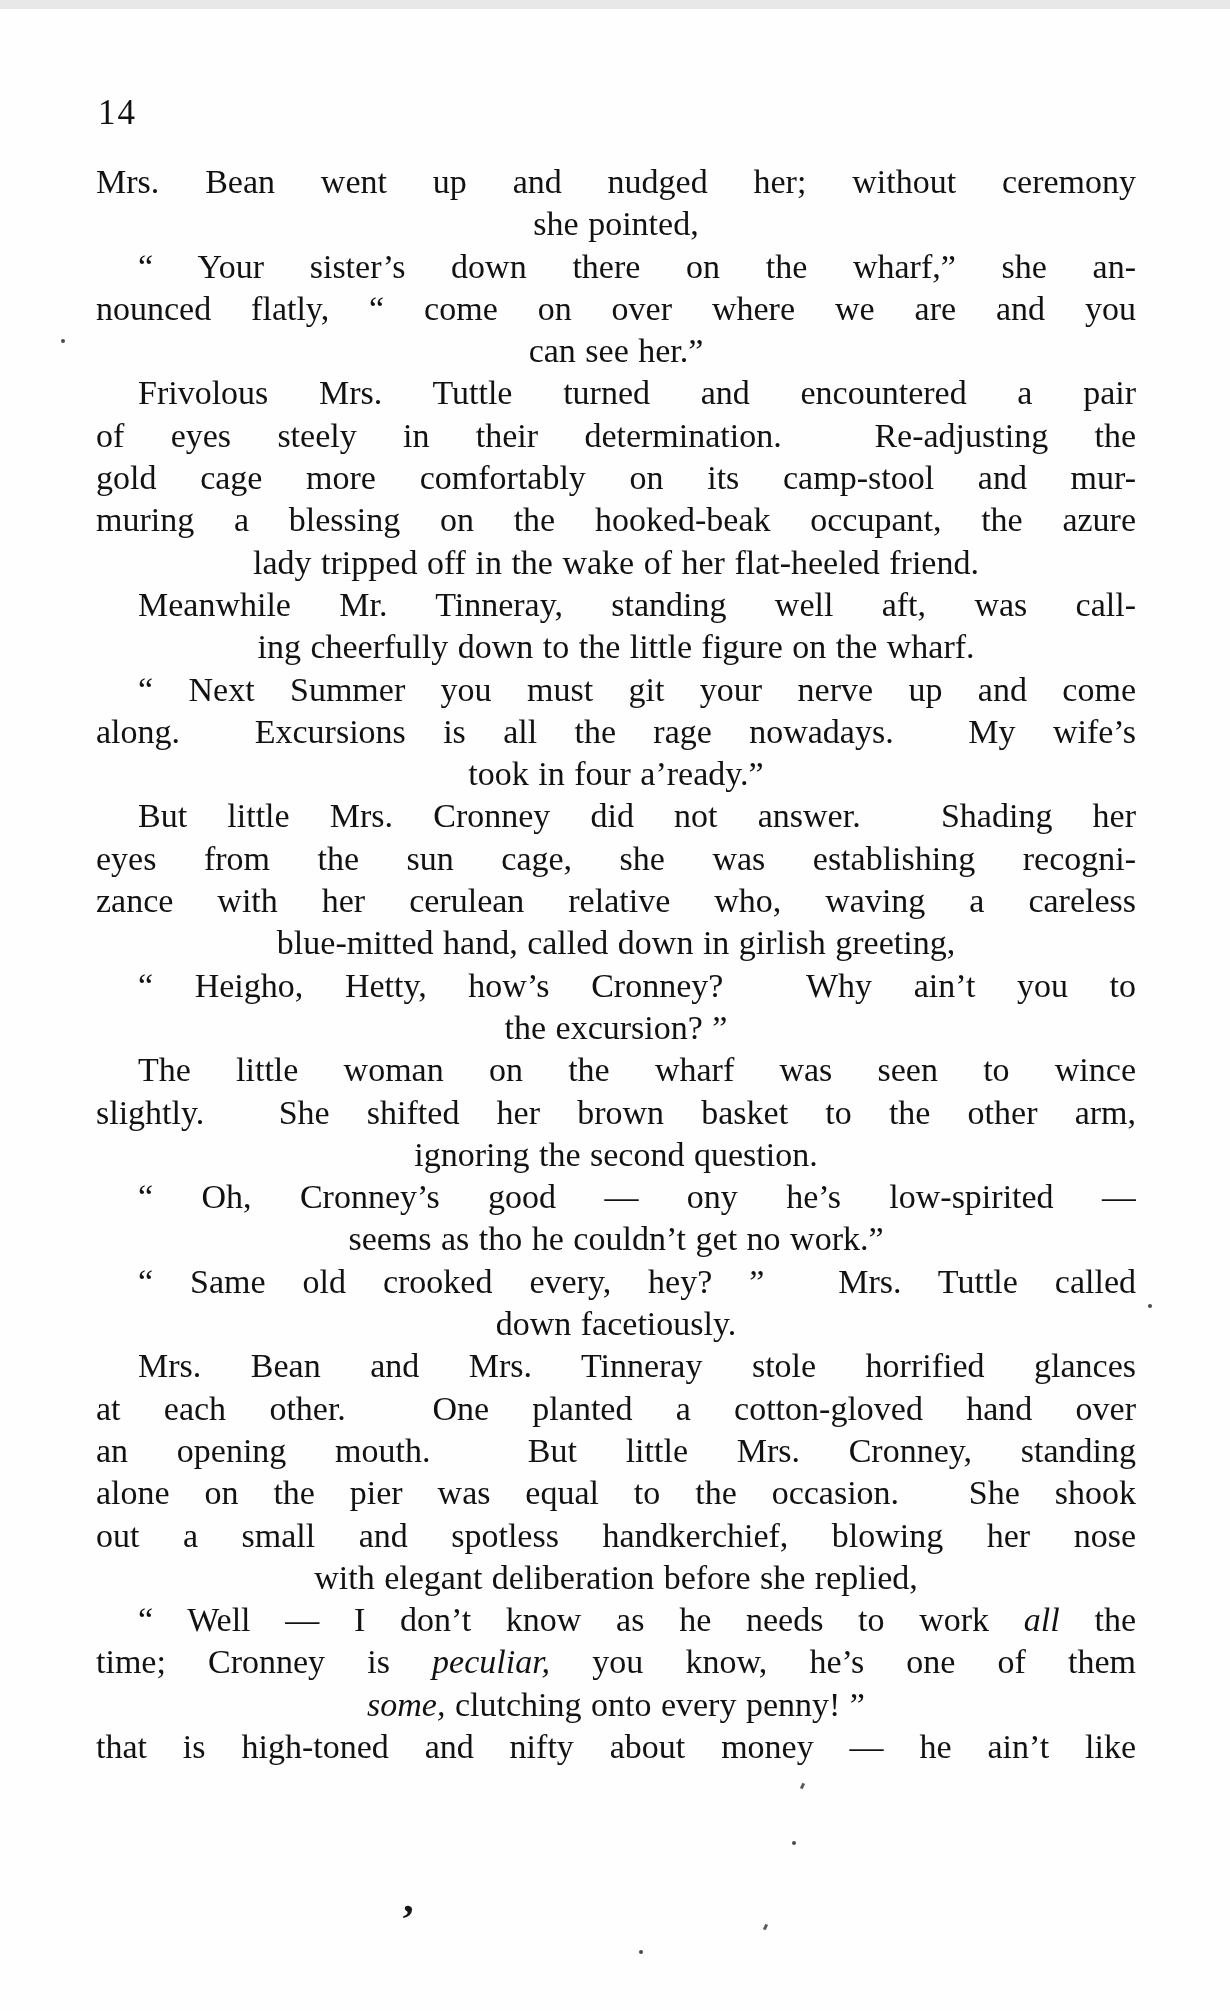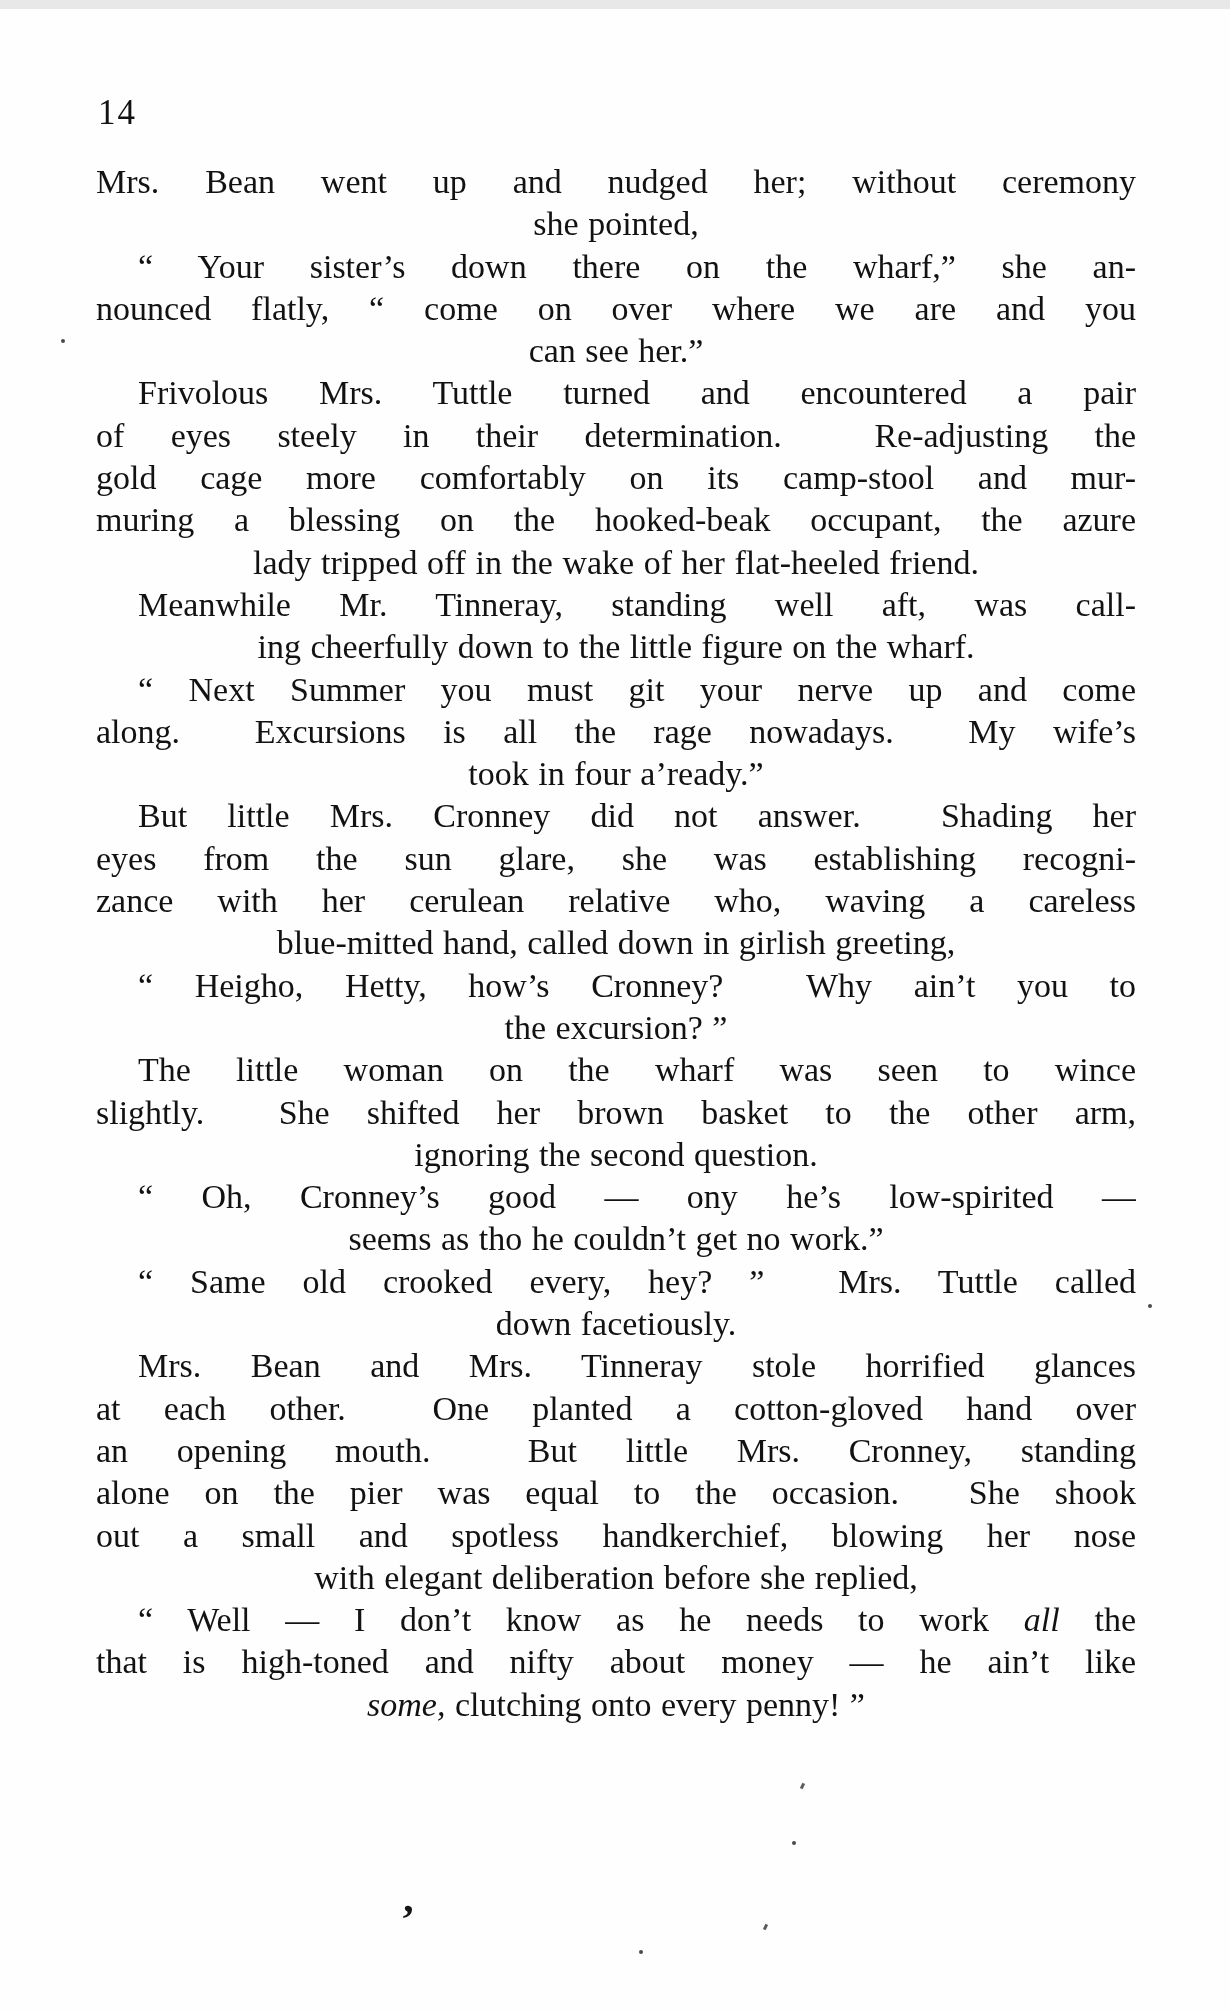--- a/index.html
+++ b/index.html
@@ -129,41 +129,42 @@
       <div class="line j">of eyes steely in their determination.  Re-adjusting the</div>
       <div class="line j">gold cage more comfortably on its camp-stool and mur-</div>
       <div class="line j">muring a blessing on the hooked-beak occupant, the azure</div>
       <div class="line">lady tripped off in the wake of her flat-heeled friend.</div>
       <div class="line j in">Meanwhile Mr. Tinneray, standing well aft, was call-</div>
       <div class="line">ing cheerfully down to the little figure on the wharf.</div>
       <div class="line j in">“ Next Summer you must git your nerve up and come</div>
       <div class="line j">along.  Excursions is all the rage nowadays.  My wife’s</div>
       <div class="line">took in four a’ready.”</div>
       <div class="line j in">But little Mrs. Cronney did not answer.  Shading her</div>
-      <div class="line j">eyes from the sun glare, she was establishing recogni-</div>
+      <div class="line j">eyes from the sun cage, she was establishing recogni-</div>
       <div class="line j">zance with her cerulean relative who, waving a careless</div>
       <div class="line">blue-mitted hand, called down in girlish greeting,</div>
       <div class="line j in">“ Heigho, Hetty, how’s Cronney?  Why ain’t you to</div>
       <div class="line">the excursion? ”</div>
       <div class="line j in">The little woman on the wharf was seen to wince</div>
       <div class="line j">slightly.  She shifted her brown basket to the other arm,</div>
       <div class="line">ignoring the second question.</div>
       <div class="line j in">“ Oh, Cronney’s good — ony he’s low-spirited —</div>
       <div class="line">seems as tho he couldn’t get no work.”</div>
       <div class="line j in">“ Same old crooked every, hey? ”  Mrs. Tuttle called</div>
       <div class="line">down facetiously.</div>
       <div class="line j in">Mrs. Bean and Mrs. Tinneray stole horrified glances</div>
       <div class="line j">at each other.  One planted a cotton-gloved hand over</div>
       <div class="line j">an opening mouth.  But little Mrs. Cronney, standing</div>
       <div class="line j">alone on the pier was equal to the occasion.  She shook</div>
       <div class="line j">out a small and spotless handkerchief, blowing her nose</div>
       <div class="line">with elegant deliberation before she replied,</div>
       <div class="line j in">“ Well — I don’t know as he needs to work <i>all</i> the</div>
+      <div class="line j">time; Cronney is <i>peculiar,</i> you know, he’s one of them</div>
+      <div class="line"><i>some,</i> clutching onto every penny! ”</div>
       <div class="line j">that is high-toned and nifty about money — he ain’t like</div>
-      <div class="line"><i>some,</i> clutching onto every penny! ”</div>
     </div>
 
   <div class="artifact-layer">
 
   <span class="mark comma" style="left: 404px; top: 1868px;">,</span>
       <span class="mark dot" style="left: 61px; top: 330px;"></span>
       <span class="mark dot" style="left: 1148px; top: 1295px;"></span>
       <span class="mark speck" style="left: 801px; top: 1774px;"></span>
       <span class="mark dot" style="left: 792px; top: 1832px;"></span>
       <span class="mark speck" style="left: 764px; top: 1915px;"></span>

